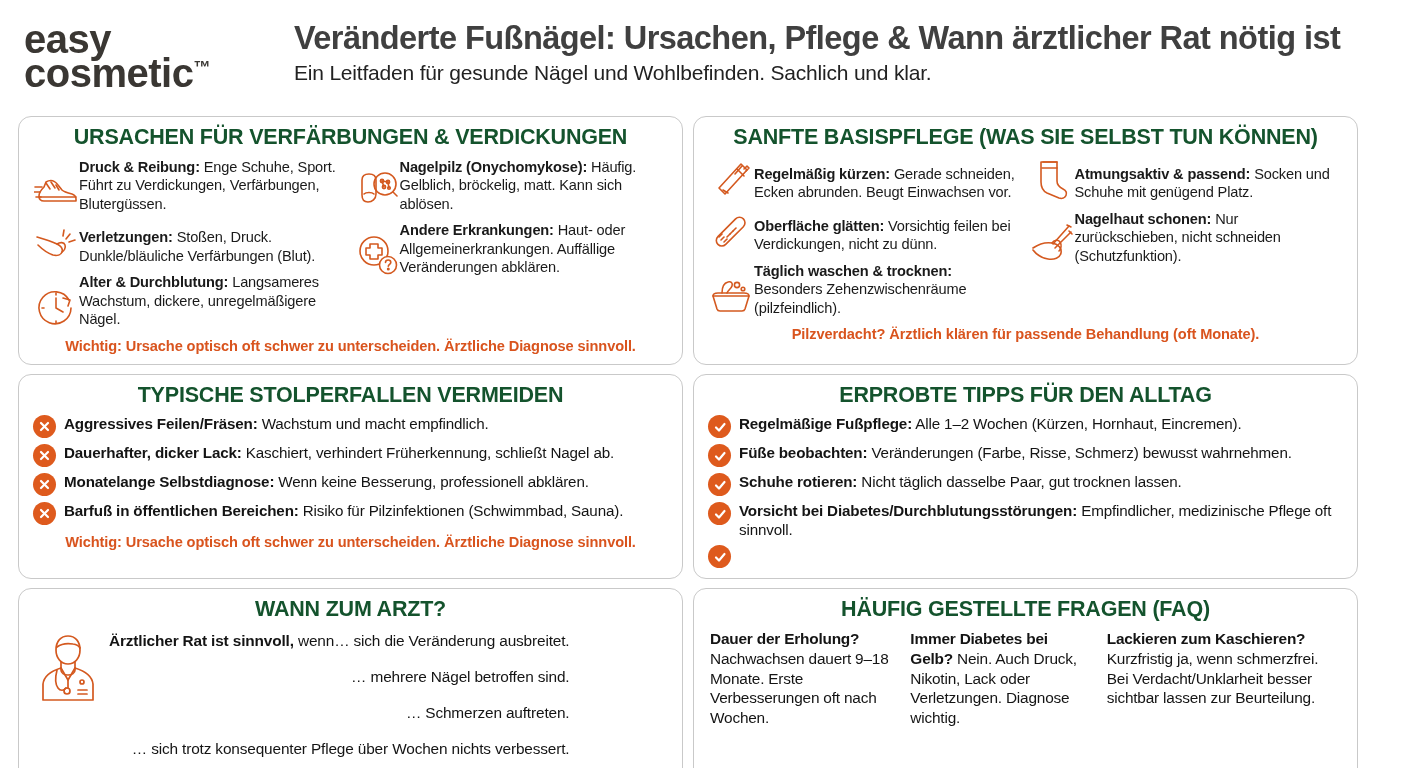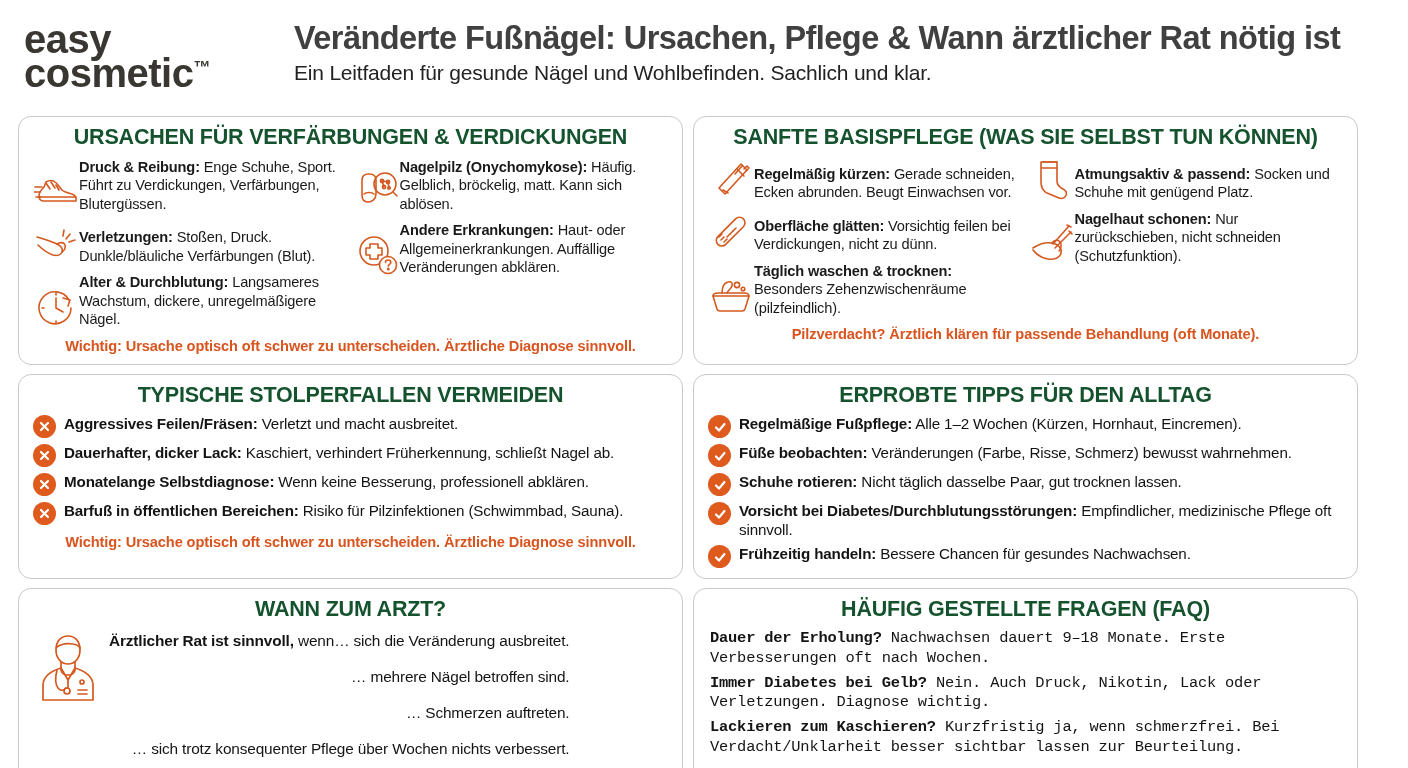--- a/index.html
+++ b/index.html
@@ -157,21 +157,21 @@
   .bullet-text b { font-weight: 700; }
 
   
   .doctor-wrap { display: flex; align-items: flex-start; gap: 10px; padding-left: 4px; }
   .doctor-icon { flex: 0 0 62px; width: 62px; height: 72px; margin-top: 3px; }
   .doctor-lines { display: flex; flex-direction: column; gap: 16px; padding-top: 2px; align-items: flex-end; }
   .doctor-line { font-size: 15.4px; line-height: 1.3; letter-spacing: -0.15px; color: #141414; }
   .doctor-line b { font-weight: 700; }
 
   
-  .faq { display: flex; flex-direction: column; gap: 5px; padding-left: 2px; font-family: Liberation Mono, monospace; }
+  .faq { display: flex; gap: 13px; padding-left: 2px; }
   .faq-row { font-size: 15.4px; line-height: 1.28; letter-spacing: -0.2px; color: #141414; }
   .faq-row b { font-weight: 700; }
 </style>
 </head>
 <body>
 
 <div class="page">
 
   <div class="header">
     <div class="logo">
@@ -357,21 +357,21 @@
       <div class="card-title">TYPISCHE STOLPERFALLEN VERMEIDEN</div>
       <div class="bullets">
 
         <div class="bullet">
           <div class="bullet-badge">
             <svg width="13" height="13" viewBox="0 0 13 13" fill="none" stroke="#ffffff" stroke-width="2.2" stroke-linecap="round">
                 <path d="M3 3 L10 10"></path>
                 <path d="M10 3 L3 10"></path>
               </svg>
           </div>
-          <div class="bullet-text"><b>Aggressives Feilen/Fräsen:</b><span> Verletzt und macht ausbreitet.</span></div>
+          <div class="bullet-text"><b>Aggressives Feilen/Fräsen:</b><span> Wachstum und macht empfindlich.</span></div>
         </div>
 
         <div class="bullet">
           <div class="bullet-badge">
             <svg width="13" height="13" viewBox="0 0 13 13" fill="none" stroke="#ffffff" stroke-width="2.2" stroke-linecap="round">
                 <path d="M3 3 L10 10"></path>
                 <path d="M10 3 L3 10"></path>
               </svg>
           </div>
           <div class="bullet-text"><b>Dauerhafter, dicker Lack:</b><span> Kaschiert, verhindert Früherkennung, schließt Nagel ab.</span></div>
@@ -440,21 +440,20 @@
           </div>
           <div class="bullet-text"><b>Vorsicht bei Diabetes/Durchblutungsstörungen:</b><span> Empfindlicher, medizinische Pflege oft sinnvoll.</span></div>
         </div>
 
         <div class="bullet">
           <div class="bullet-badge">
             <svg width="14" height="14" viewBox="0 0 14 14" fill="none" stroke="#ffffff" stroke-width="2.2" stroke-linecap="round" stroke-linejoin="round">
                 <path d="M3 7.5 L6 10.5 L11.5 4"></path>
               </svg>
           </div>
-          <div class="bullet-text"><b>Frühzeitig handeln:</b><span> Bessere Chancen für gesundes Nachwachsen.</span></div>
         </div>
 
       </div>
     </div>
 
     <div class="card">
       <div class="card-title">WANN ZUM ARZT?</div>
       <div class="doctor-wrap">
         <div class="doctor-icon">
           <svg width="62" height="72" viewBox="0 0 62 72" fill="none" stroke="#d4591f" stroke-width="1.7" stroke-linecap="round" stroke-linejoin="round">

